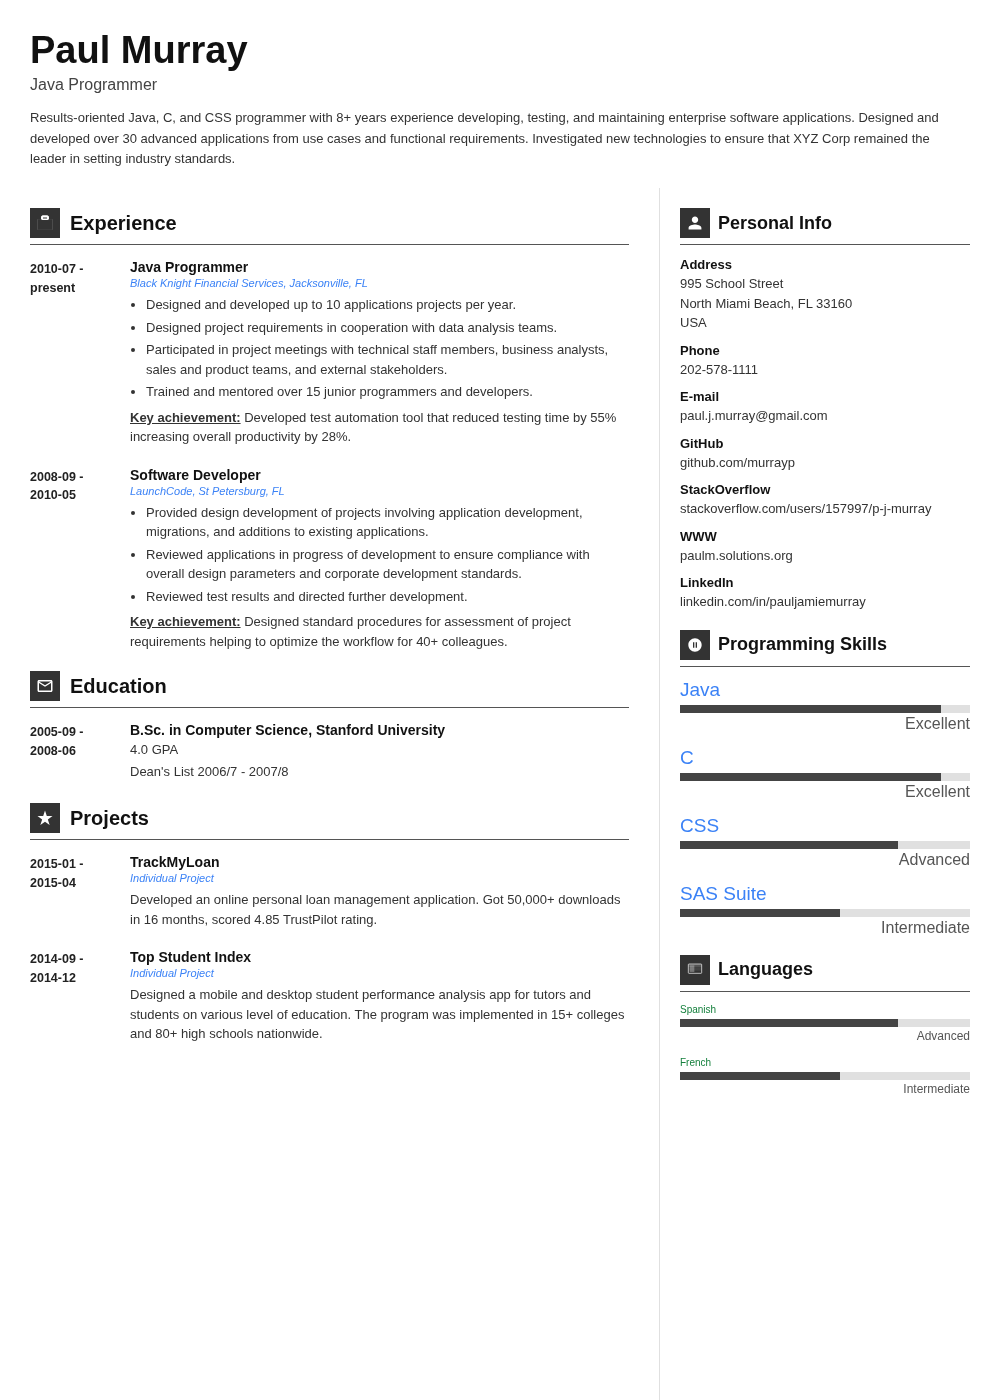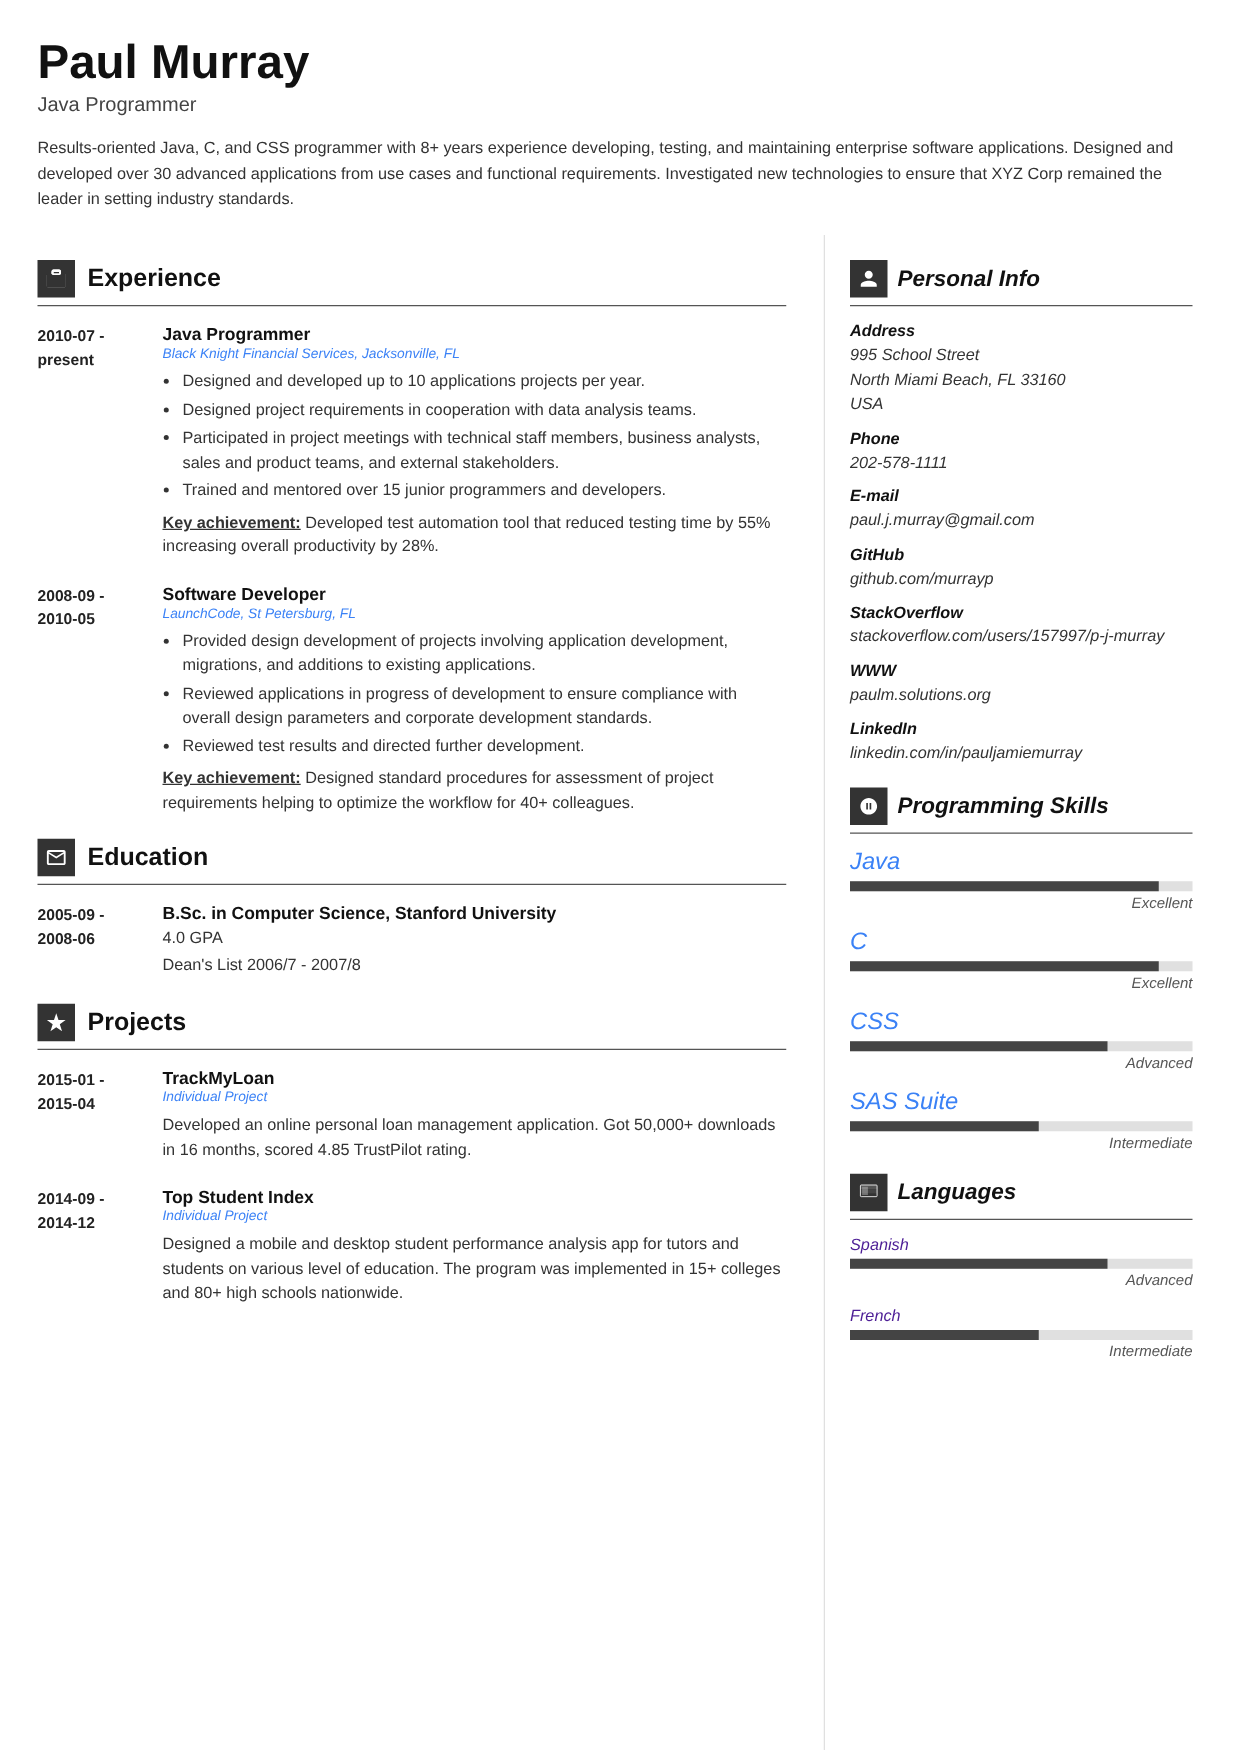--- a/index.html
+++ b/index.html
@@ -43,22 +43,21 @@
       justify-content: center;
     }
     .left-col {
       flex: 0 0 660px;
       width: 660px;
       padding: 10px 30px 30px 30px;
       border-right: 1px solid #e0e0e0;
     }
     .right-col {
       flex: 1;
-      padding: 10px 36px 30px 20px;
-      font-style: italic;
+      padding: 10px 20px 30px 20px;
     }
 
     
     .section-header {
       display: flex;
       align-items: center;
       gap: 10px;
       border-bottom: 1.5px solid #555;
       padding-bottom: 6px;
       margin-bottom: 14px;
@@ -184,33 +183,33 @@
       width: 100%;
       height: 8px;
       background: #e0e0e0;
       position: relative;
     }
     .skill-bar-fill {
       height: 8px;
       background: #444;
     }
     .skill-level-label {
-      font-size: 12px;
+      font-size: 16px;
       color: #555;
       text-align: right;
       margin-top: 2px;
     }
 
     
     .lang-item {
       margin-bottom: 14px;
     }
     .lang-name {
-      font-size: 13px;
-      color: #4c1d95;
+      font-size: 10px;
+      color: #15803d;
       margin-bottom: 4px;
     }
     .lang-bar-container {
       width: 100%;
       height: 8px;
       background: #e0e0e0;
     }
     .lang-bar-fill {
       height: 8px;
       background: #444;

